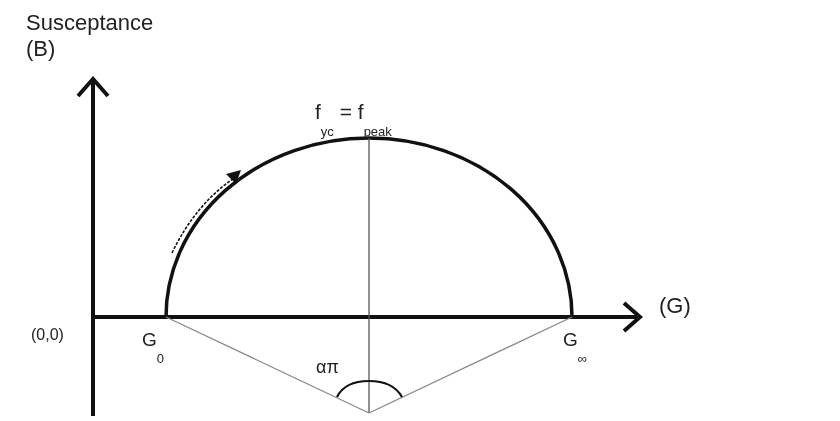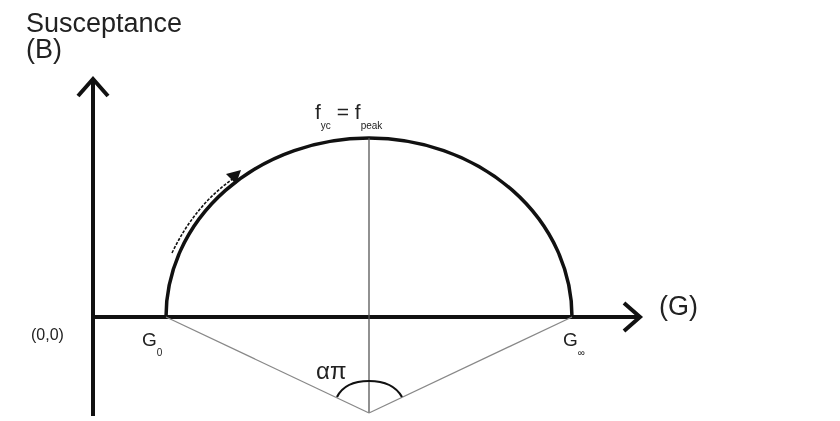--- a/index.html
+++ b/index.html
@@ -1,21 +1,21 @@
 <!DOCTYPE html>
 <html><head>
 <meta charset="utf-8">
 <style>
   html, body { margin:0; padding:0; background:#ffffff; }
   body { width:840px; height:421px; position:relative; overflow:hidden;
          font-family:"Liberation Sans", sans-serif; color:#1a1a1a; }
   .lbl { position:absolute; white-space:nowrap; }
-  .axis-title { font-size:27px; line-height:26px; color:#222; }
+  .axis-title { font-size:22px; line-height:26px; color:#222; }
   .pt-label { font-size:19px; color:#222; }
-  .sub { font-size:10px; position:relative; top:10px; }
+  .sub { font-size:13px; position:relative; top:17px; }
   svg { position:absolute; left:0; top:0; }
 </style>
 </head>
 <body>
 
 <svg width="840" height="421" viewBox="0 0 840 421">
 
   <line x1="93" y1="416" x2="93" y2="80" stroke="#111" stroke-width="4"></line>
   <polyline points="78,96 93,79 108,96" fill="none" stroke="#111" stroke-width="4"></polyline>
   <line x1="93" y1="317" x2="640" y2="317" stroke="#111" stroke-width="4"></line>
@@ -50,13 +50,13 @@
 </div>
 
 <div class="lbl pt-label" style="left:142px; top:329px;">
   <span>G</span><span class="sub">0</span>
 </div>
 
 <div class="lbl pt-label" style="left:563px; top:329px;">
   <span>G</span><span class="sub">∞</span>
 </div>
 
-<div class="lbl pt-label" style="left:316px; top:357px; font-size:24px;">απ</div>
+<div class="lbl pt-label" style="left:316px; top:357px; font-size:18px;">απ</div>
 
 </body></html>

